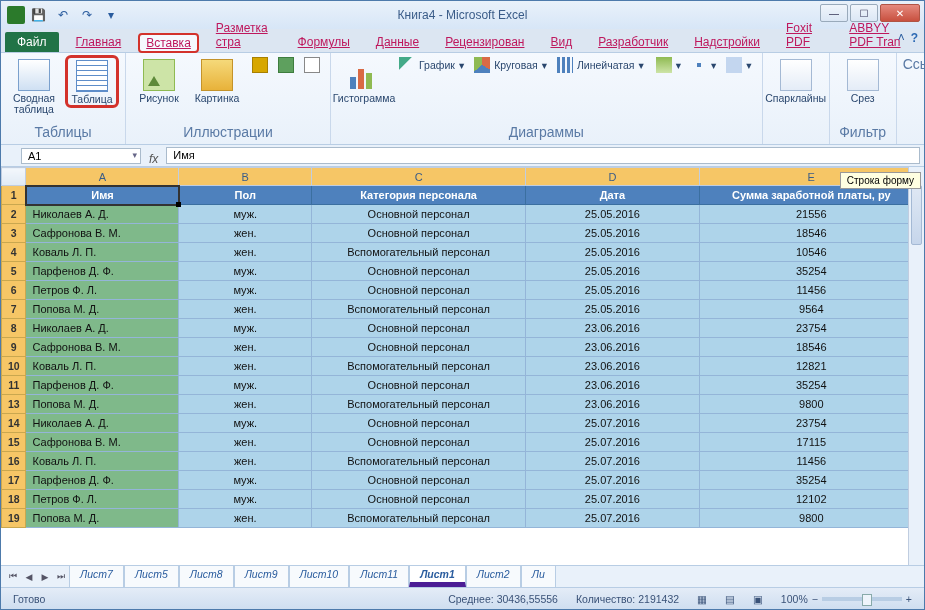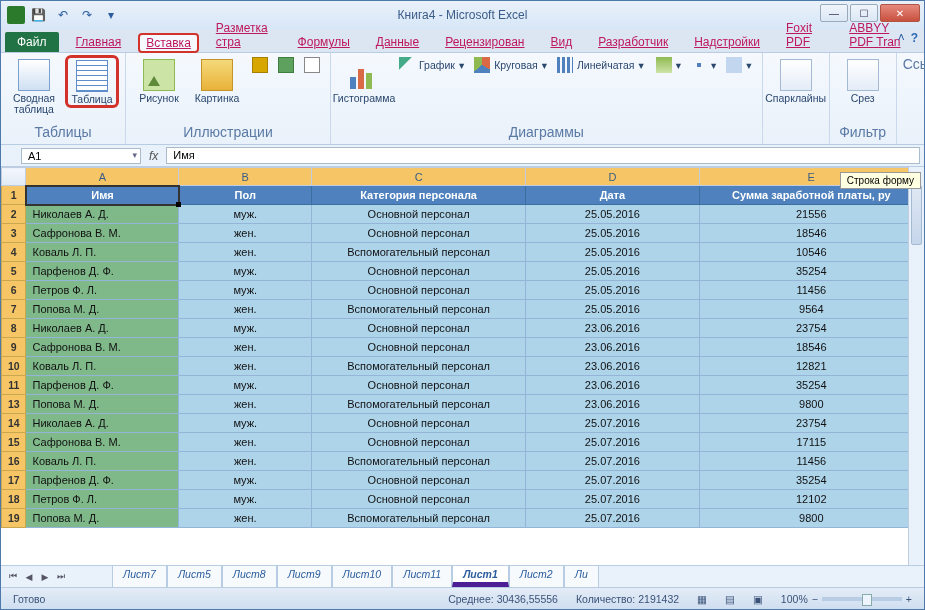--- a/index.html
+++ b/index.html
@@ -22,21 +22,21 @@
 .group { border-right: 1px solid #c9d8eb; padding: 2px 6px; display: flex; flex-direction: column; }
 .group-content { flex: 1; display: flex; align-items: flex-start; gap: 4px; }
 .group-label { text-align: center; font-size: 14px; color: #5a7aa5; padding: 1px 0 2px; }
 .bigbtn { display: flex; flex-direction: column; align-items: center; justify-content: flex-start; width: 54px; padding-top: 4px; font-size: 10.5px; color: #2a476e; text-align: center; line-height: 1.05; cursor: default; }
 .bigbtn .ico { width: 32px; height: 32px; margin-bottom: 2px; }
 .bigbtn.table-hl { border: 3px solid #d3322b; border-radius: 6px; padding: 2px 0 0; }
 .smallcol { display: flex; flex-direction: row; gap: 2px; font-size: 10.5px; color:#2a476e; }
 .smallitem { display: flex; align-items: center; gap: 4px; height: 20px; padding: 0 4px; }
 .smallitem .sic { width: 16px; height: 16px; }
 .help-area { position:absolute; right:6px; top:-22px; display:flex; gap:6px; font-size:12px; color:#2a5c9e; align-items:center;}
-.namebox-row { display: flex; align-items: center; height: 22px; border-bottom: 1px solid #b8cde4; background: #e9f1fa; font-size: 11px; }
+.namebox-row { display: flex; align-items: flex-end; height: 22px; border-bottom: 1px solid #b8cde4; background: #e9f1fa; font-size: 11px; }
 .namebox { width: 120px; background: #fff; border: 1px solid #abc; margin: 2px 0 2px 20px; padding: 1px 16px 1px 6px; position:relative; }
 .namebox::after{content:"▾"; position:absolute; right:3px; top:1px; color:#668; font-size:9px;}
 .fx { padding: 0 8px; color: #555; font-style: italic; font-size:12px; }
 .formula-input { flex: 1; background: #fff; border: 1px solid #abc; margin: 2px 4px 2px 0; padding: 1px 6px; height:17px; }
 .formula-tooltip { position: absolute; right: 4px; top: 172px; background: #ffffe1; border: 1px solid #999; padding: 2px 6px; font-size: 10px; z-index: 50; }
 .sheet-area { flex: 1; overflow: hidden; position: relative; background:#fff; }
 table.grid { border-collapse: collapse; width:100%; font-size: 11px; }
 .colhead th { background: linear-gradient(#f3f7fc,#e0eaf5); border: 1px solid #c0cde0; font-weight: normal; color: #3a5c88; height: 18px; font-size:11px; }
 .colhead th.sel { background: #f6c666; }
 .rowhead { background: #f6c666; border: 1px solid #c9a74f; text-align: center; width: 24px; color: #333; font-size:10.5px; }
@@ -411,21 +411,21 @@
     <div class="scrollbar-v">
         <div class="thumb"></div>
       </div>
   </div>
 
   <div class="sheettabs">
     <div class="navbtn">⏮</div>
     <div class="navbtn">◀</div>
     <div class="navbtn">▶</div>
     <div class="navbtn">⏭</div>
-    <div id="sheet-tab-container" style="display:flex;margin-left:43px;">
+    <div id="sheet-tab-container" style="display:flex;">
         <div class="shtab">Лист7</div>
         <div class="shtab">Лист5</div>
         <div class="shtab">Лист8</div>
         <div class="shtab">Лист9</div>
         <div class="shtab">Лист10</div>
         <div class="shtab">Лист11</div>
         <div class="shtab active">Лист1</div>
         <div class="shtab">Лист2</div>
         <div class="shtab">Ли</div>
       </div>

